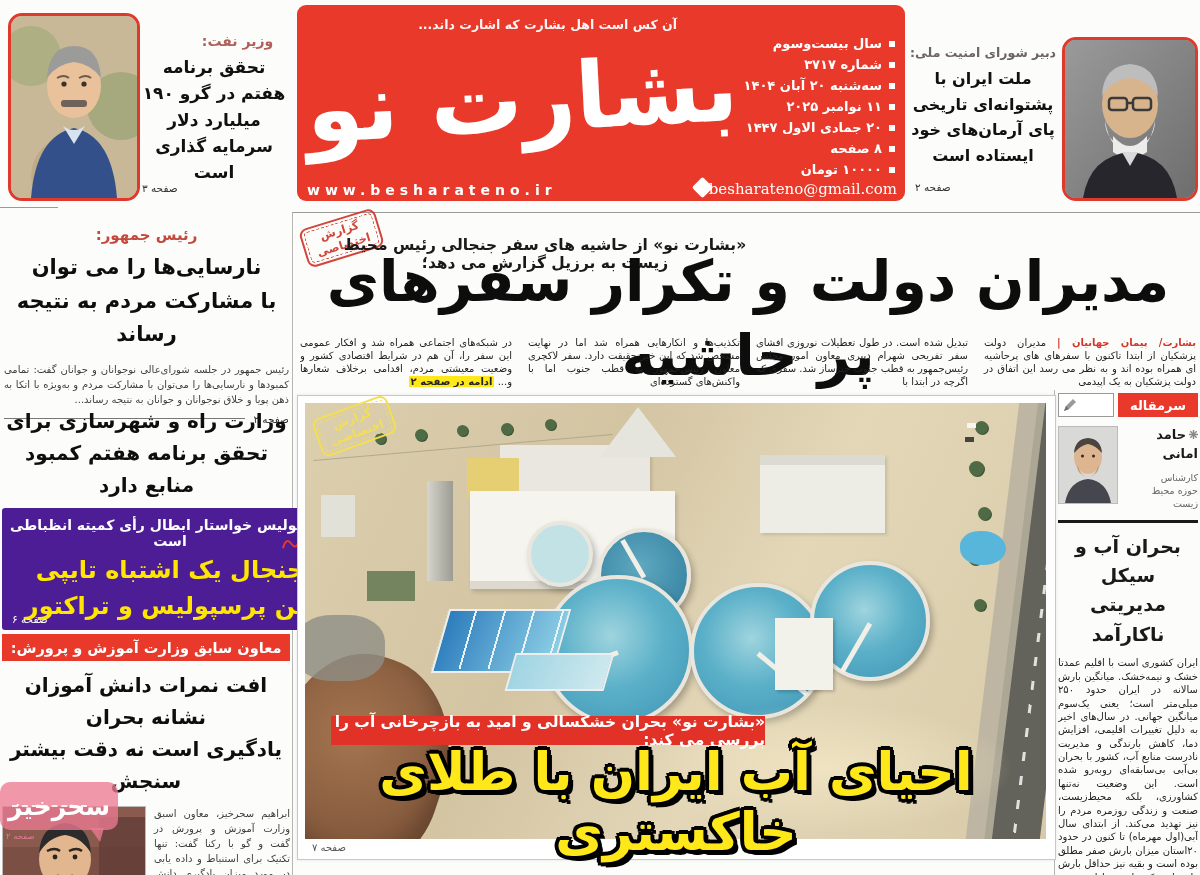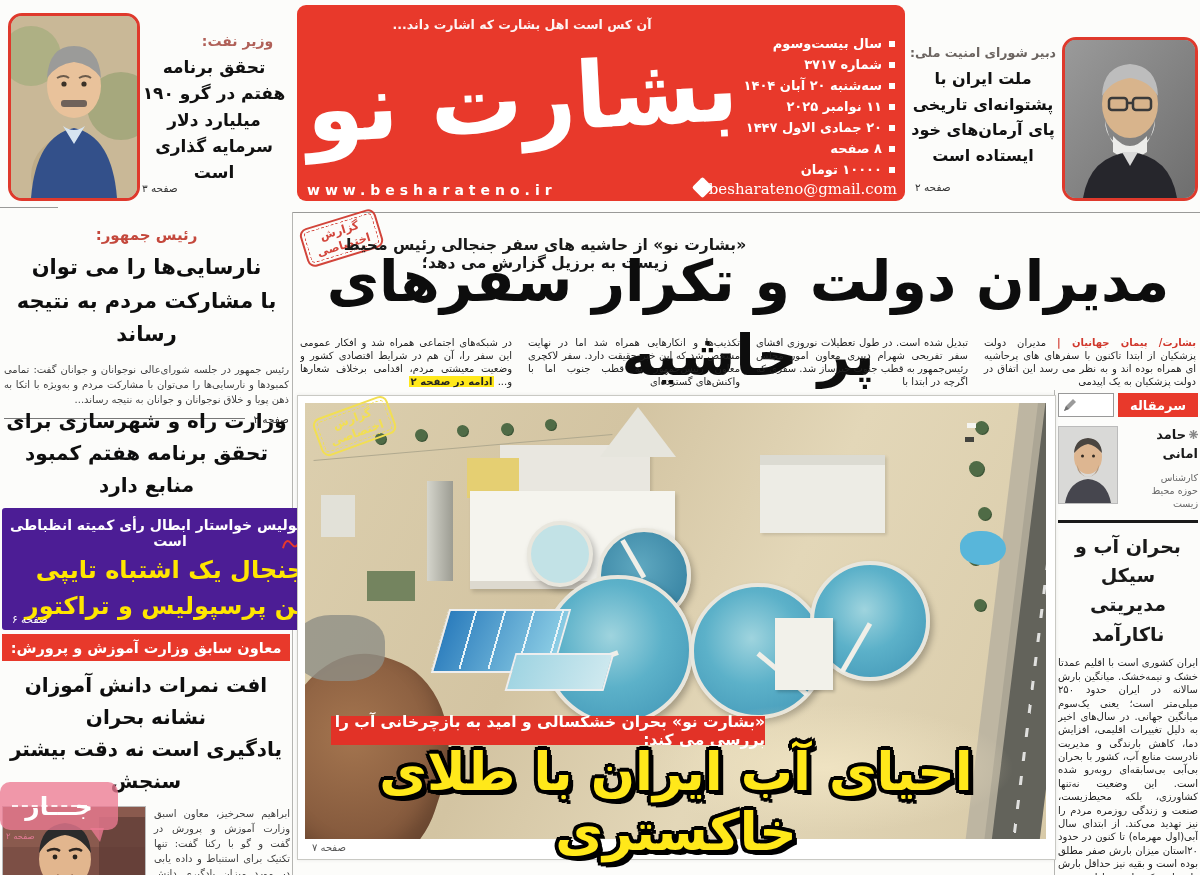--- a/index.html
+++ b/index.html
@@ -9,21 +9,21 @@
   .prel{white-space:pre-line;}
   .jus{text-align:justify;text-justify:inter-word;}
   .center{text-align:center;}
   
   .photo-frame{border:3px solid #df392c;border-radius:14px;overflow:hidden;background:#ccc;}
   .tl-kicker{color:#b06058;font-weight:bold;font-size:14px;padding-left:47px;}
   .tl-headline{font-weight:bold;font-size:17px;line-height:1.55;color:#111;margin-top:5px;}
   .pageref{font-size:10.5px;color:#333;}
   
   .mast{left:297px;top:5px;width:608px;height:196px;background:#e8392b;border-radius:9px;color:#fff;overflow:hidden;}
-  .mast-slogan{position:absolute;left:70px;top:12px;width:310px;text-align:center;font-size:12.5px;font-weight:bold;opacity:.95;}
+  .mast-slogan{position:absolute;left:70px;top:12px;width:310px;text-align:right;font-size:12.5px;font-weight:bold;opacity:.95;}
   .mast-logo{position:absolute;left:0;top:6px;width:450px;height:178px;display:flex;align-items:center;justify-content:center;
              font-size:92px;font-weight:bold;line-height:1;transform:rotate(-3deg);letter-spacing:-3px;}
   .mast-info{position:absolute;right:10px;top:28px;width:172px;}
   .mast-info .row{display:flex;align-items:center;gap:7px;font-size:13px;font-weight:bold;height:21px;}
   .mast-info .row::before{content:"";width:6px;height:6px;background:#fff;flex:0 0 auto;}
   .mast-web{position:absolute;left:10px;bottom:3px;direction:ltr;font-size:14px;letter-spacing:5px;font-weight:bold;}
   .mast-diamond{position:absolute;left:398px;bottom:6px;width:15px;height:15px;background:#fff;transform:rotate(45deg);border-radius:2px;}
   .mast-email{position:absolute;right:8px;bottom:3px;direction:ltr;font-size:15px;font-family:"DejaVu Serif",serif;}
   .tr-kicker{color:#6b6460;font-size:12.5px;font-weight:bold;}
   .tr-headline{font-weight:bold;font-size:16px;line-height:1.6;color:#111;margin-top:6px;}
@@ -227,21 +227,21 @@
           <path d="M54 86 L62 100 L70 86 Z" fill="#e8e3da"></path>
           <rect x="60" y="98" width="5" height="22" fill="#3a2f3a"></rect>
           <rect x="98" y="104" width="40" height="5" rx="2" fill="#1a1a1a" transform="rotate(-18 98 104)"></rect>
           <circle cx="100" cy="102" r="6" fill="#111"></circle>
         </svg>
       </div>
     </div>
   </div>
 
   <div class="abs wmark">
-    <span>جـــار</span>
+    <span>سحرخیز</span>
     <span class="ticks"></span>
   </div>
   <div class="abs wmark-page">صفحه ۲</div>
 
   <div class="abs frame"></div>
   <div class="abs scene">
     <div style="right:-18px;top:-24px;width:55px;height:120%;background:#63635b;transform:rotate(7deg);"></div>
     <div style="right:30px;top:-14px;width:26px;height:116%;background:#b9b2a0;transform:rotate(7deg);opacity:.85;"></div>
     <div style="right:6px;top:-10px;width:3px;height:112%;transform:rotate(7deg);background:repeating-linear-gradient(to bottom,#fff 0 9px,transparent 9px 24px);opacity:.8;"></div>
     <div class="tree" style="right:58px;top:18px;width:13px;height:13px;"></div>

